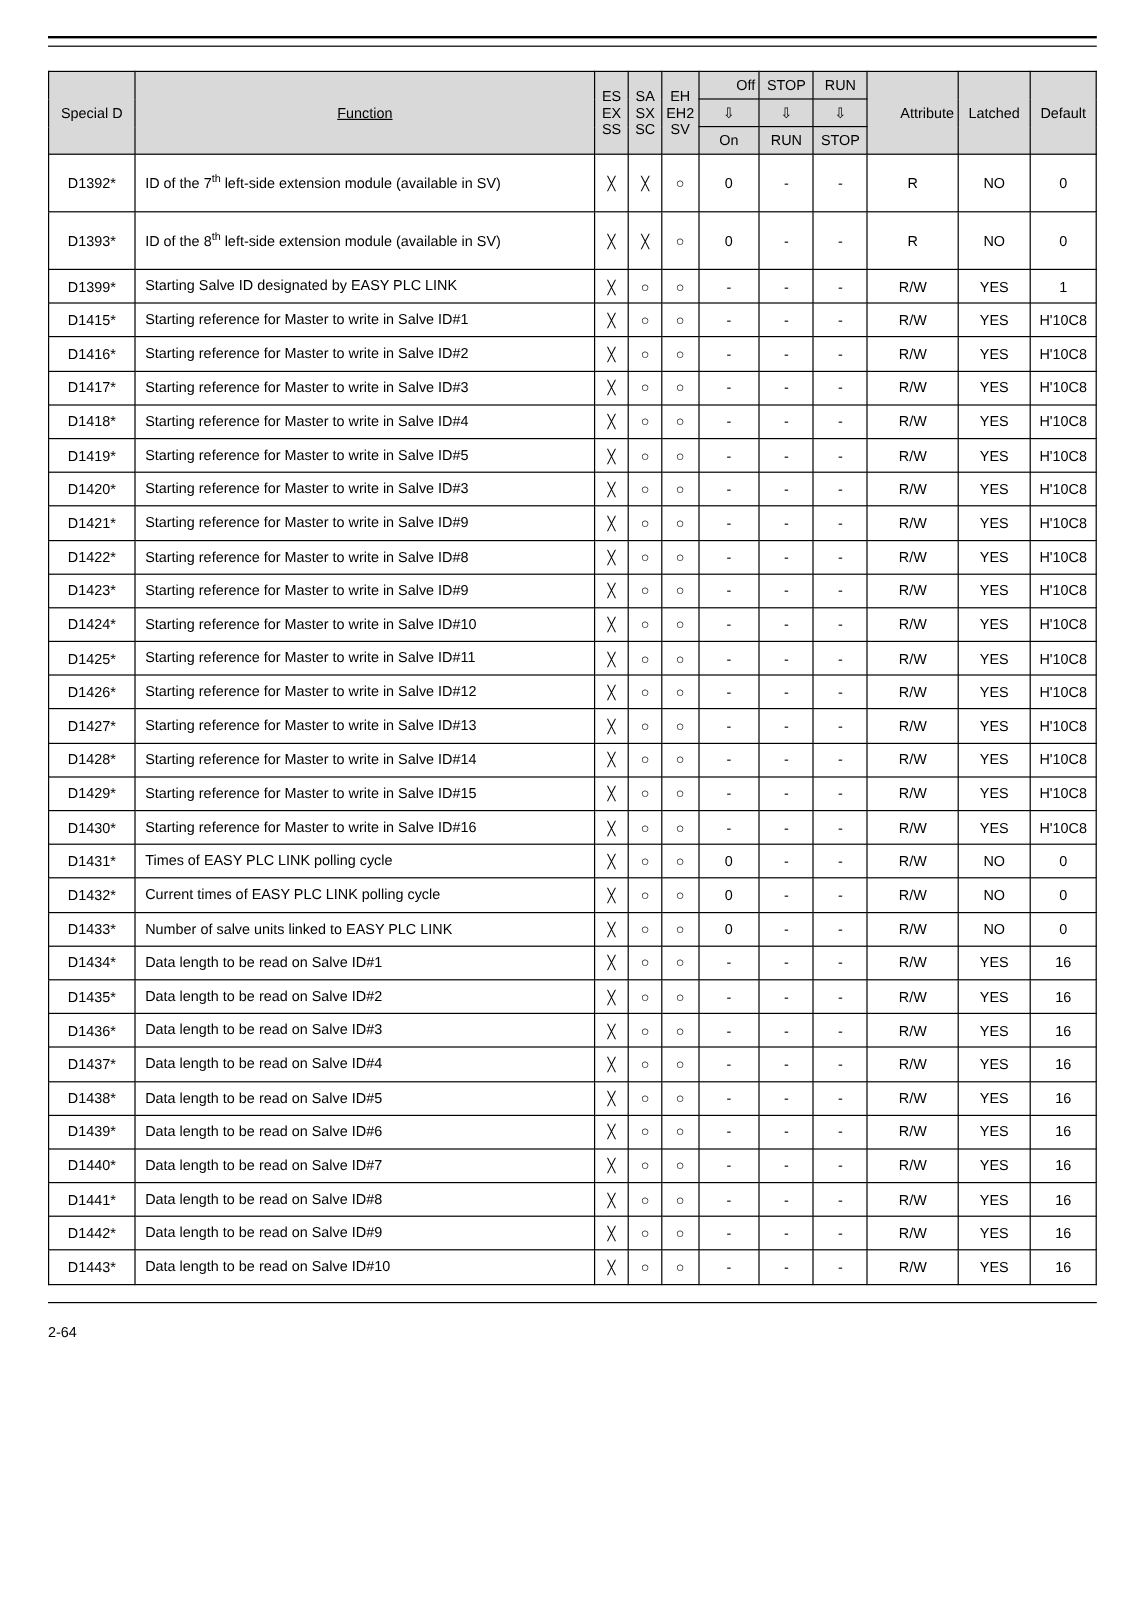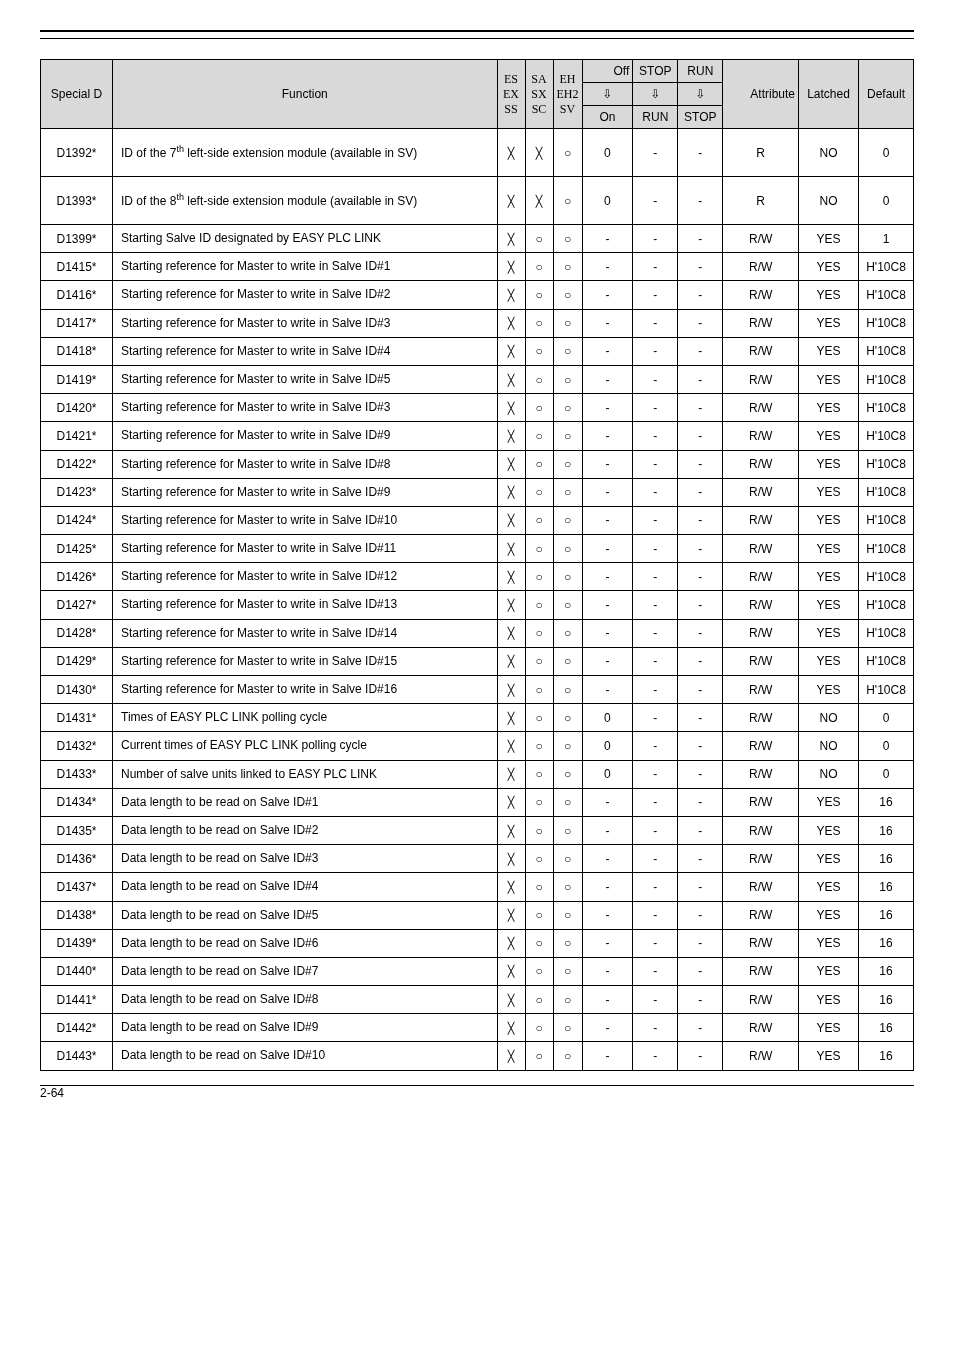--- a/index.html
+++ b/index.html
@@ -29,42 +29,42 @@
     border: 1px solid #000;
     padding: 4px 3px;
     text-align: center;
     vertical-align: middle;
   }
   th {
     background: #d9d9d9;
     font-weight: normal;
   }
   th.special { width: 72px; }
-  th.func { width: auto; }
-  th.narrow { width: 28px; font-family: Liberation Serif, serif; }
+  th.func { width: auto; text-decoration: underline; }
+  th.narrow { width: 28px; }
   th.off { width: 32px; padding-left: 31px; }
   th.stop { width: 45px; }
   th.run { width: 45px; }
   th.attr { width: 60px; padding-left: 27px; }
   th.latch { width: 60px; }
   th.def { width: 55px; }
   td.func {
     text-align: left;
     padding-left: 8px;
     padding-right: 6px;
     line-height: 1.6;
   }
   td.tall { height: 48px; }
   .circle::before { content: "○"; }
   .cross::before { content: "╳"; font-size: 11px; }
   .arrow::before { content: "⇩"; }
   sup { font-size: 9px; }
   .footer {
     margin-top: 14px;
-    padding-top: 0;
+    padding-top: 17px;
     border-top: 1px solid #000;
     font-size: 12px;
   }
 </style>
 </head>
 <body>
 
 <div class="divider"></div>
 <div class="thin-divider"></div>
 

